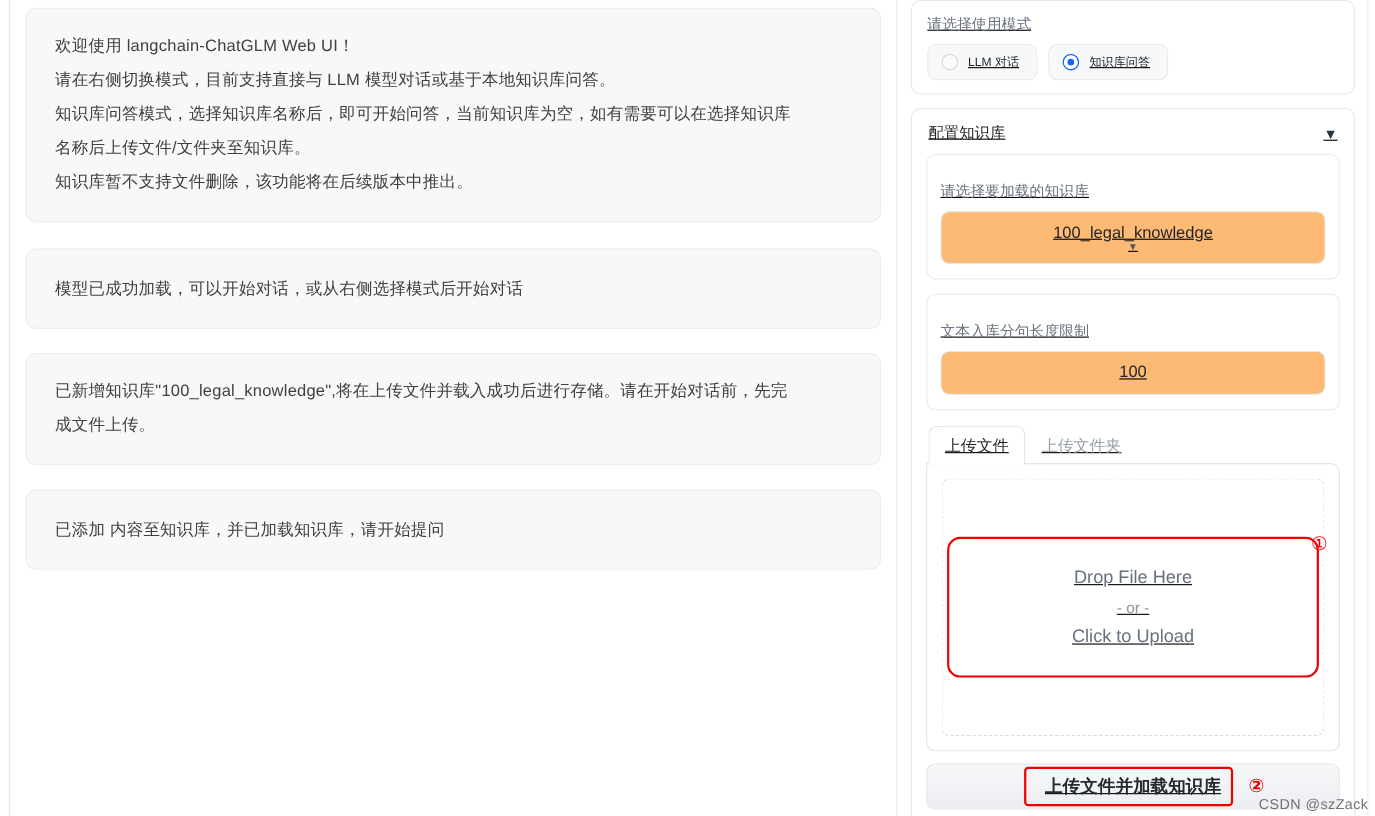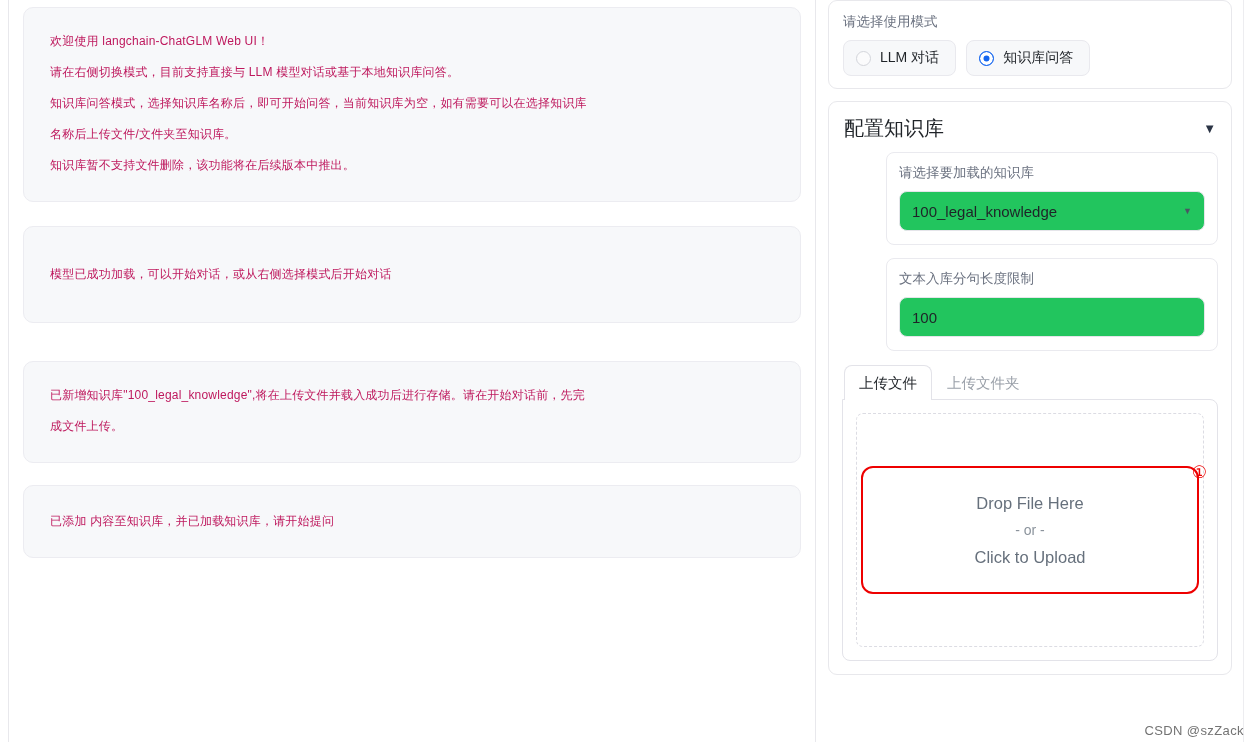--- a/index.html
+++ b/index.html
@@ -25,93 +25,94 @@
     border: 1px solid #e8e8ec;
     border-radius: 10px;
     padding: 16px 14px;
   }
   .bubble {
     background: #f7f8fa;
     border: 1px solid #ececf1;
     border-radius: 10px;
     padding: 14px 26px;
     margin-bottom: 24px;
-    color: #be185d;
-    font-size: 12px;
+    color: #404040;
+    font-size: 15px;
     line-height: 31px;
     letter-spacing: .2px;
   }
   .bubble p { margin: 0; white-space: nowrap; }
   .bubble.b1 { padding: 18px 26px 20px 26px; }
-  .bubble.b2 { padding: 32px 26px; margin-bottom: 38px; }
+  .bubble.b2 { padding: 20px 26px; margin-bottom: 22px; }
   .bubble.b3 { padding: 18px 26px 20px 26px; margin-bottom: 22px; }
   .bubble.b4 { padding: 20px 26px; }
 
   
   .side { position: absolute; left: 828px; top: 0px; width: 404px; }
   .card {
     background: #ffffff;
     border: 1px solid #e8e8ec;
     border-radius: 9px;
     padding: 12px 14px;
     margin-bottom: 12px;
+    text-decoration: underline;
   }
   .card-label {
     font-size: 13.5px;
     color: #6b7280;
     margin-bottom: 9px;
     line-height: 18px;
   }
   .radio-row { display: flex; gap: 10px; }
   .radio-pill {
     display: flex; align-items: center; gap: 9px;
     background: #f7f8fa;
     border: 1px solid #e9e9ee;
     border-radius: 8px;
     padding: 8px 16px 8px 12px;
-    font-size: 14px;
+    font-size: 11px;
     color: #1f2328;
     cursor: pointer;
   }
   .radio-dot {
     width: 15px; height: 15px; border-radius: 50%;
     border: 1px solid #d3d5db; background: #fbfbfc;
     flex: none;
   }
   .radio-pill.sel .radio-dot {
     background: #1566f0; border-color: #1566f0;
     box-shadow: inset 0 0 0 3.5px #ffffff;
   }
 
   
   .cfg-card { padding: 10px 13px 13px 13px; }
   .cfg-head {
     display: flex; align-items: center; justify-content: space-between;
     padding: 3px 2px 10px 2px;
   }
-  .cfg-title { font-size: 20px; color: #1f2328; }
+  .cfg-title { font-size: 14px; color: #1f2328; }
   .chev { color: #2b3445; font-size: 13px; line-height: 1; }
 
   .inner-box {
     border: 1px solid #eaeaef;
     border-radius: 8px;
-    padding: 11px 12px 13px 12px;
+    padding: 24px 12px 13px 12px;
     margin-bottom: 13px;
-    margin-left: 44px;
   }
   .inner-label { font-size: 13.5px; color: #6b7280; margin-bottom: 9px; }
   .field {
     display: flex; align-items: center; justify-content: space-between;
     border: 1px solid #e5e5ea;
     border-radius: 8px;
-    background: #22c55e;
+    background: #fdba74;
     padding: 10px 12px;
     font-size: 15px;
     color: #1f2328;
     min-height: 40px;
+    flex-direction: column;
   }
   .caret { color: #4b5563; font-size: 9px; line-height: 1; }
   .section-label { font-size: 14px; color: #1f2328; margin: 16px 2px 11px 2px; }
 
   
   .tabs { display: flex; align-items: flex-end; margin: 0 0 0 2px; }
   .tab {
     font-size: 14.5px; padding: 8px 14px 7px 14px;
     color: #9aa0a9; cursor: pointer; border: 1px solid transparent;
     border-bottom: none; position: relative; top: 1px;
@@ -265,20 +266,25 @@
           <div class="dropzone-inner">
             <div>Drop File Here</div>
             <div class="or">- or -</div>
             <div>Click to Upload</div>
             <div class="ann-ring" style="left:-4px; top:-2px; right:-4px; bottom:-2px;"></div>
             <div class="ann-num" style="right:-12px; top:-4px;">①</div>
           </div>
         </div>
       </div>
 
+      <div class="upload-btn">
+        <span>上传文件并加载知识库</span>
+        <span class="ann-ring" style="left:88px; top:2px; width:190px; height:36px; border-radius:4px;"></span>
+        <span class="ann-num" style="left:292px; top:11px;">②</span>
+      </div>
 
     </div>
   </div>
 
   <div class="edge-line" style="left:1243px;"></div>
 
   <div class="watermark">CSDN @szZack</div>
 
 </div>
 

